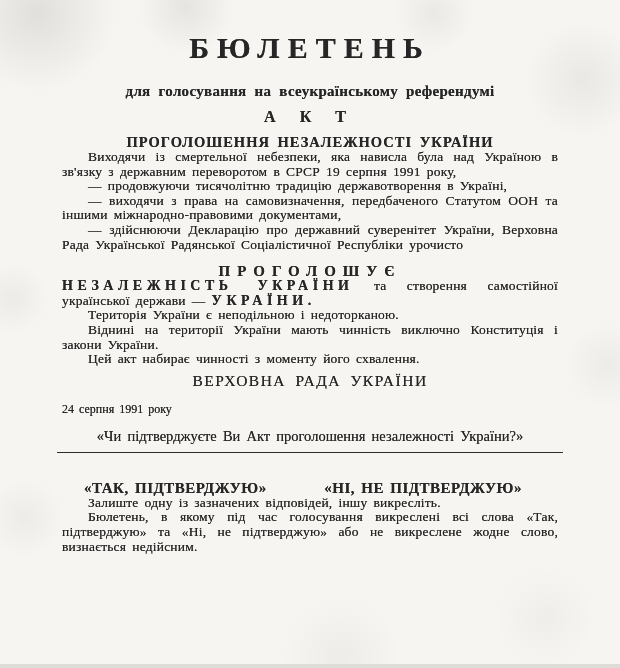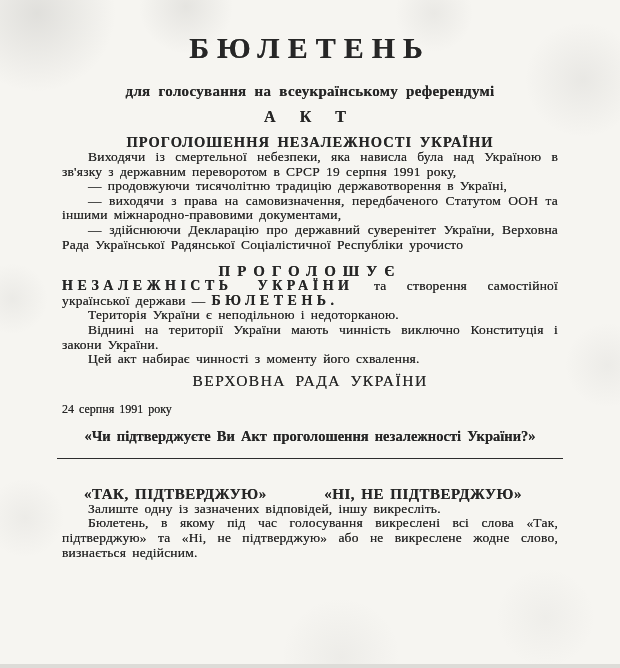--- a/index.html
+++ b/index.html
@@ -99,24 +99,24 @@
   .date {
     margin-top: 13px;
     font-size: 12px;
     line-height: 15px;
     word-spacing: 2px;
   }
   .question {
     margin: 12px -5px 0 -5px;
     font-size: 14.5px;
     line-height: 15px;
-    font-weight: 700;
+    font-weight: 400;
     text-align: center;
     word-spacing: 2.5px;
-    padding-bottom: 14px;
+    padding-bottom: 8px;
     border-bottom: 1.6px solid #2d2d2d;
   }
   .answers {
     display: flex;
     justify-content: space-between;
     margin: 27px 36px 0 22px;
     font-size: 15px;
     line-height: 16px;
     font-weight: 700;
     letter-spacing: 0.5px;
@@ -142,21 +142,21 @@
 
   <p class="body indent clause">— продовжуючи тисячолітню традицію державотворення в Україні,</p>
   <p class="body indent clause">— виходячи з права на самовизначення, передбаченого Статутом ООН та іншими міжнародно-правовими документами,</p>
   <p class="body indent clause">— здійснюючи Декларацію про державний суверенітет України, Верховна Рада Української Радянської Соціалістичної Республіки урочисто</p>
 
   <div class="proclaims-heading">ПРОГОЛОШУЄ</div>
 
   <p class="body proclamation">
     <span class="spaced-caps">НЕЗАЛЕЖНІСТЬ УКРАЇНИ</span>
     <span>та створення самостійної української держави —</span>
-    <span class="spaced-caps">БЮЛЕТЕНЬ.</span>
+    <span class="spaced-caps">УКРАЇНИ.</span>
   </p>
 
   <p class="body indent territory">Територія України є неподільною і недоторканою.</p>
 
   <p class="body indent">Віднині на території України мають чинність виключно Конституція і закони України.</p>
 
   <p class="body indent effective">Цей акт набирає чинності з моменту його схвалення.</p>
 
   <div class="rada">ВЕРХОВНА РАДА УКРАЇНИ</div>
 

